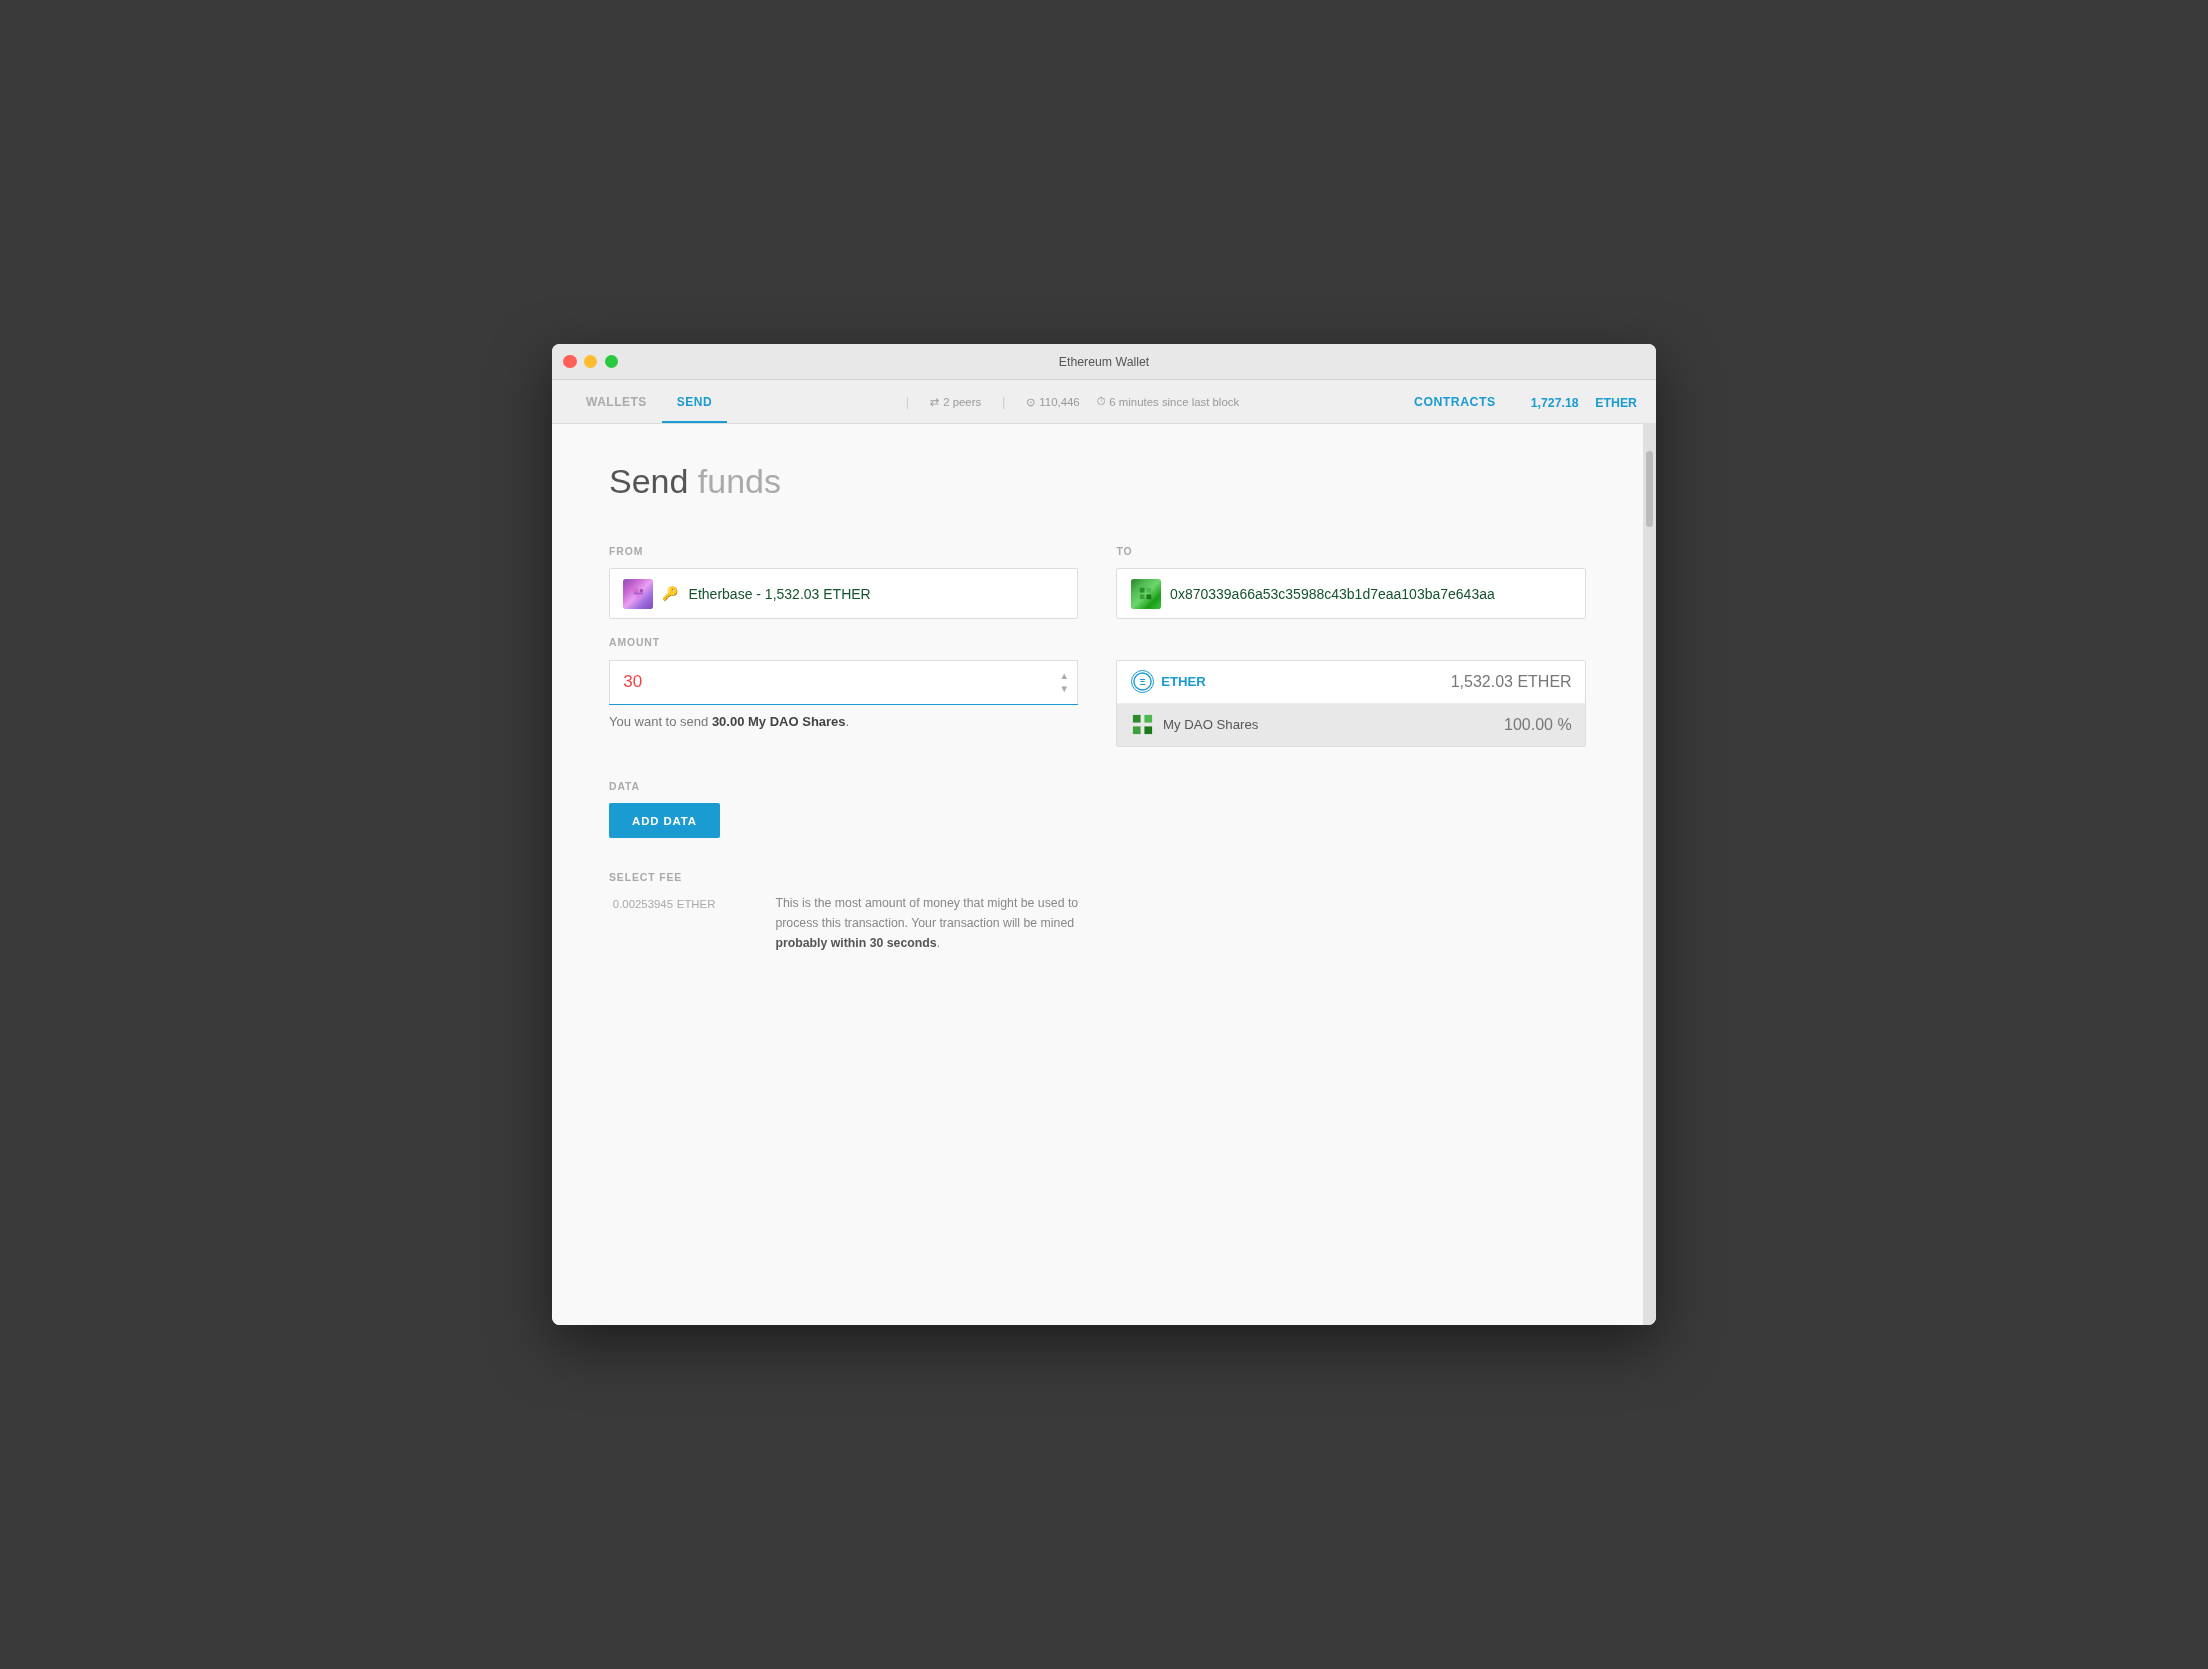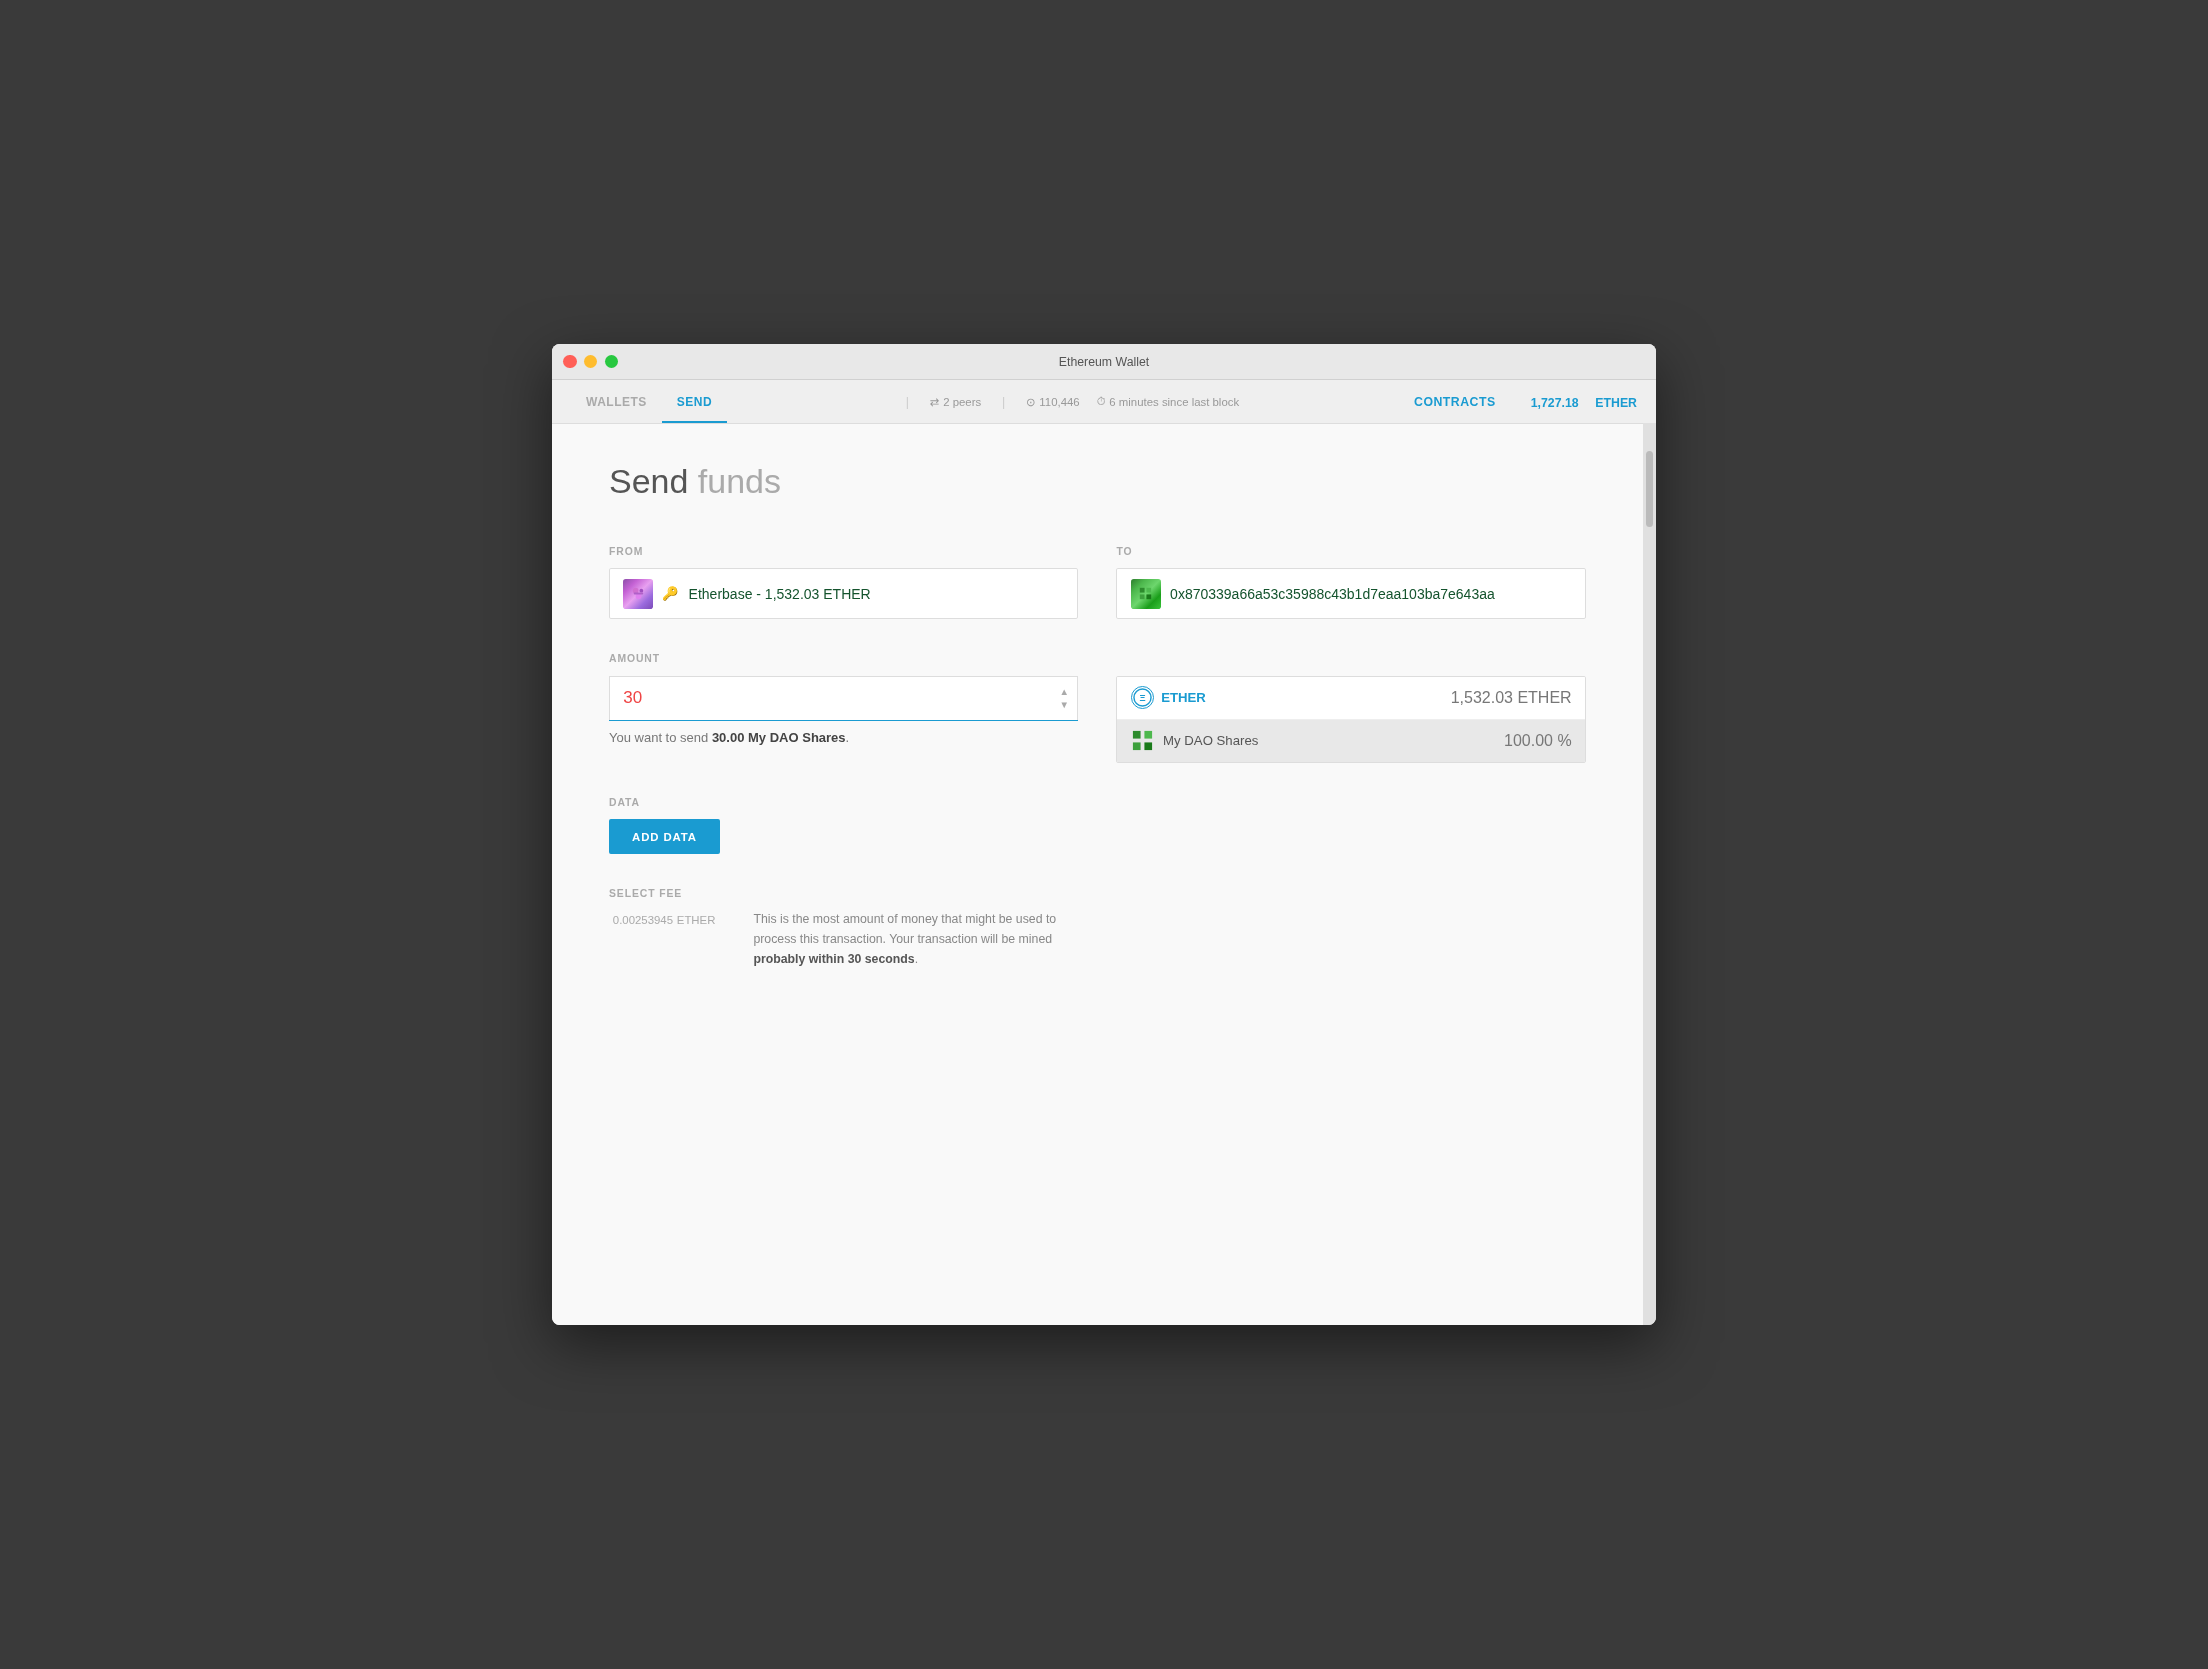--- a/index.html
+++ b/index.html
@@ -185,21 +185,21 @@
 
     .page-title strong {
       color: #555;
       font-weight: 400;
     }
 
     
     .form-row {
       display: flex;
       gap: 38px;
-      margin-bottom: 34px;
+      margin-bottom: 18px;
     }
 
     .form-col {
       flex: 1;
     }
 
     .field-label {
       font-size: 10.4px;
       font-weight: 600;
       letter-spacing: 0.9px;
@@ -386,21 +386,21 @@
       border-radius: 1.9px;
     }
 
     
     .fee-section {
       margin-bottom: 34px;
     }
 
     .fee-row {
       display: flex;
-      gap: 38px;
+      gap: 60px;
       align-items: flex-start;
     }
 
     .fee-value {
       font-size: 15px;
       color: #555;
     }
 
     .fee-value span {
       font-size: 11.4px;

